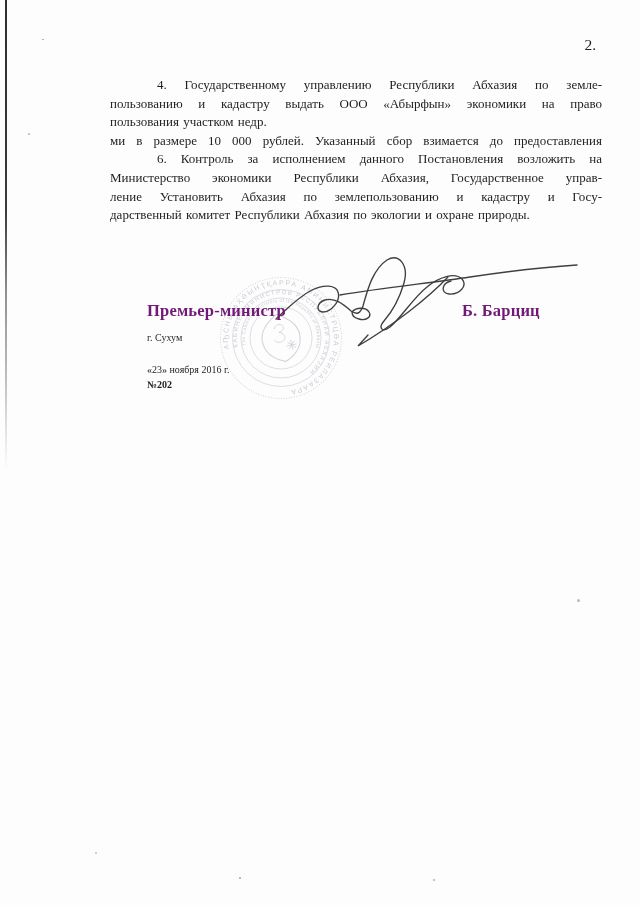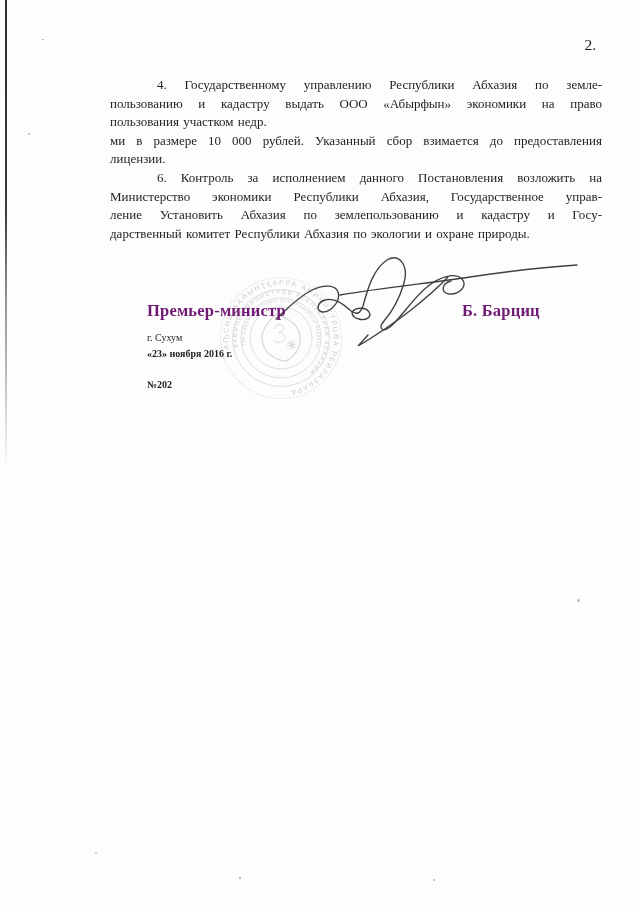--- a/index.html
+++ b/index.html
@@ -38,21 +38,21 @@
     position:absolute;top:301px;
     font-weight:bold;font-size:16.5px;letter-spacing:.2px;
     color:#701a75;z-index:3;
   }
   .sig-title{left:147px;}
   .sig-name{left:462px;text-align:right;}
   .footer-line{
     position:absolute;left:147px;font-size:10px;z-index:3;
   }
   .footer-city{top:332px;}
-  .footer-date{top:348px;font-weight:bold;}
+  .footer-date{top:364px;}
   .footer-num{top:379px;font-weight:bold;}
   .stamp{
     position:absolute;left:211px;top:268px;width:140px;height:140px;
     z-index:1;opacity:.55;
   }
   .signature-svg{
     position:absolute;left:0;top:0;width:640px;height:905px;
     z-index:2;pointer-events:none;
   }
   .speck{position:absolute;border-radius:50%;}
@@ -64,21 +64,20 @@
 
   <div class="edge-line"></div>
 
   <div class="page-number">2.</div>
 
   <div class="body-text">
     <div class="tline indent">4. Государственному управлению Республики Абхазия по земле-</div>
     <div class="tline">пользованию и кадастру выдать ООО «Абырфын» экономики на право</div>
     <div class="tline last">пользования участком недр.</div>
     <div class="tline">ми в размере 10 000 рублей. Указанный сбор взимается до предоставления</div>
-    <div class="tline last">лицензии.</div>
     <div class="tline indent">6. Контроль за исполнением данного Постановления возложить на</div>
     <div class="tline">Министерство экономики Республики Абхазия, Государственное управ-</div>
     <div class="tline">ление Установить Абхазия по землепользованию и кадастру и Госу-</div>
     <div class="tline last">дарственный комитет Республики Абхазия по экологии и охране природы.</div>
   </div>
 
   <svg class="stamp" viewBox="0 0 140 140">
     <defs>
       <path id="ringA" d="M 17 70 A 53 53 0 1 1 123 70 A 53 53 0 1 1 17 70"></path>
       <path id="ringB" d="M 26 70 A 44 44 0 1 1 114 70 A 44 44 0 1 1 26 70"></path>

